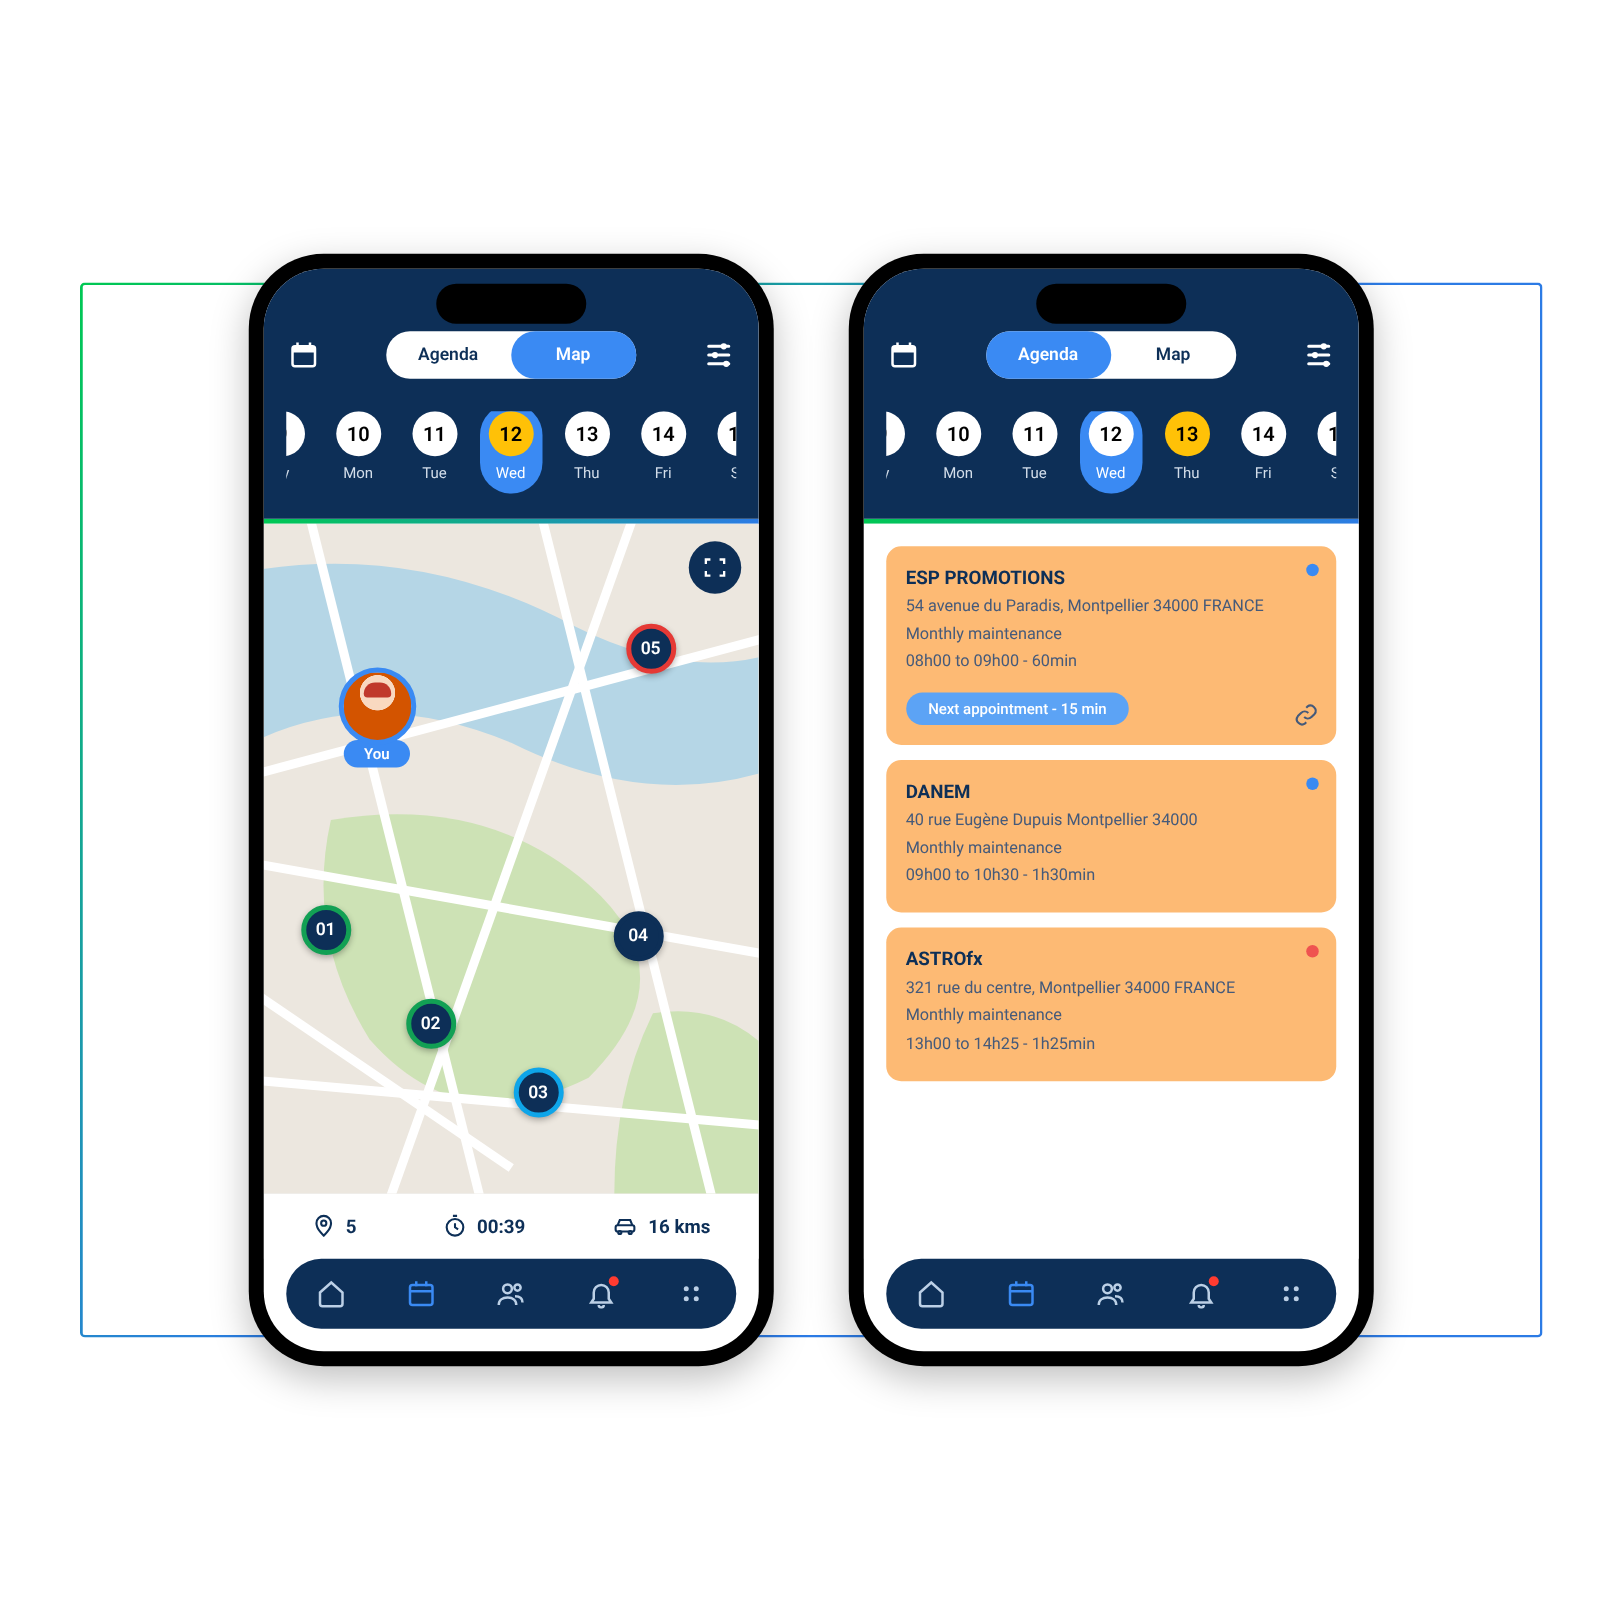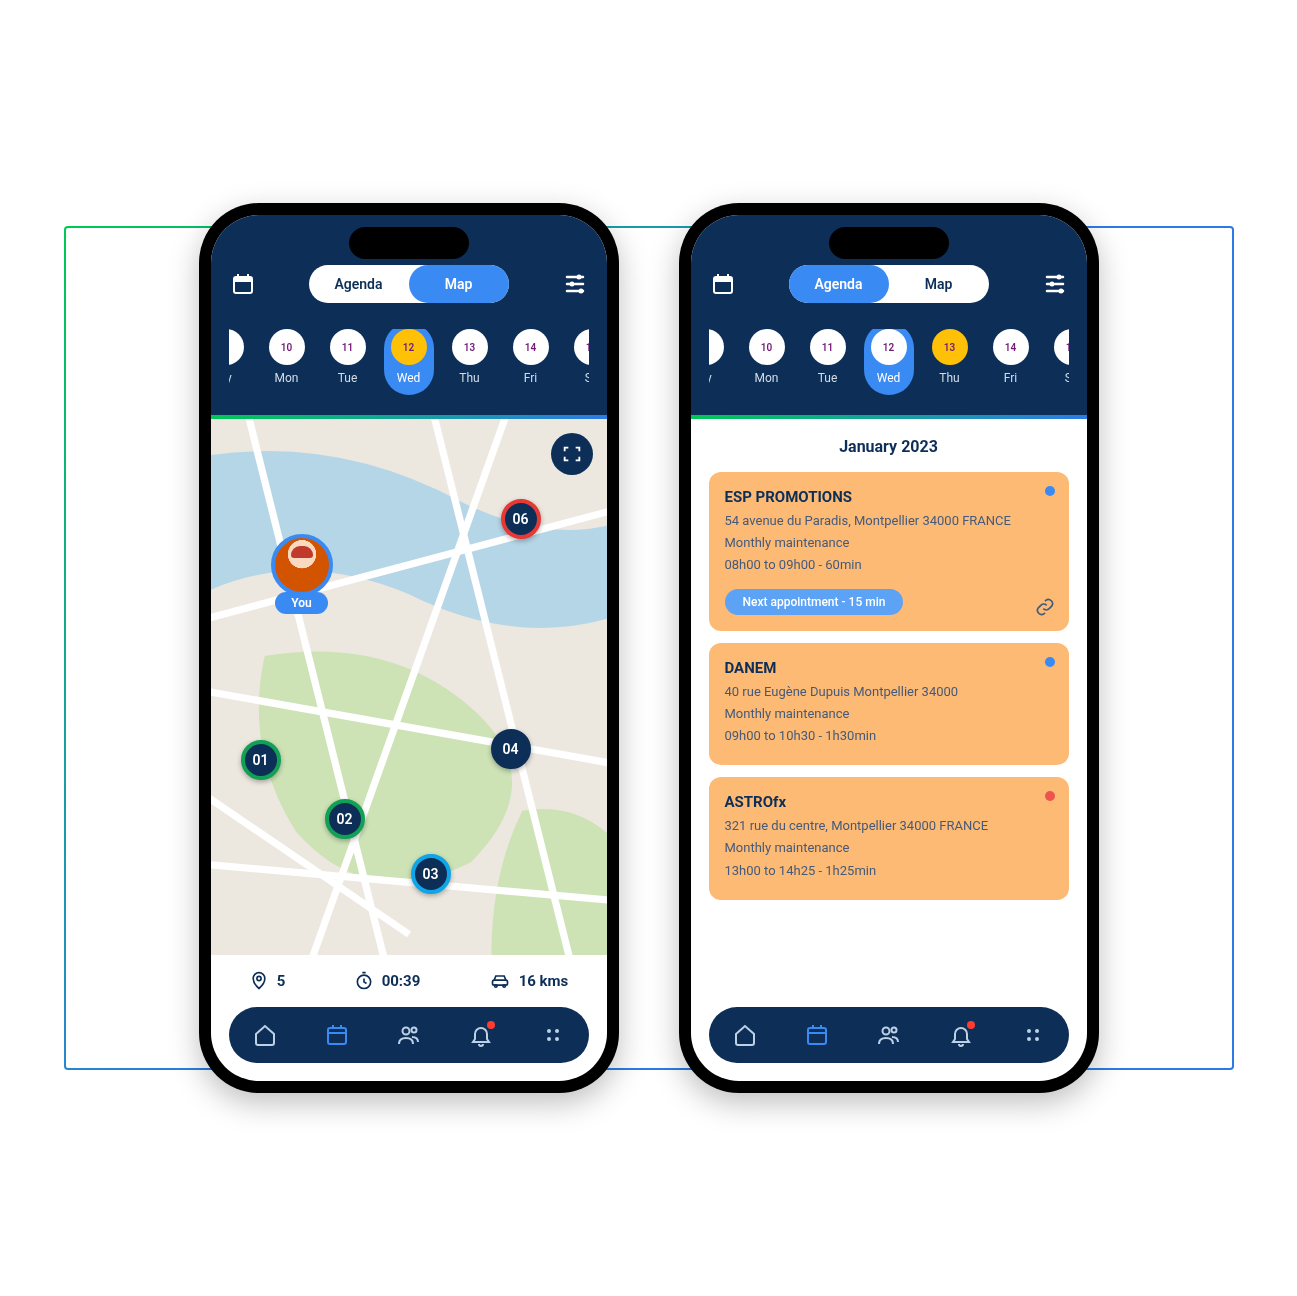--- a/index.html
+++ b/index.html
@@ -119,22 +119,22 @@
     .day.edge-r { margin-right: -28px; }
     .day-num {
       width: 36px;
       height: 36px;
       background: #fff;
       border-radius: 50%;
       display: flex;
       align-items: center;
       justify-content: center;
       font-weight: 600;
-      font-size: 10px;
-      color: #701a75;
+      font-size: 16px;
+      color: #000000;
     }
     .day-num.yellow { background: #ffc107; }
     .day-lbl {
       margin-top: 6px;
       font-size: 12px;
       color: #d2dde9;
     }
     .day.selected {
       background: #3a8af3;
       border-radius: 28px;
@@ -405,23 +405,23 @@
         <div class="fullscreen-btn">
           <svg width="22" height="22" viewBox="0 0 24 24" fill="none" stroke="#fff" stroke-width="2">
               <path d="M4 9V5h4M20 9V5h-4M4 15v4h4M20 15v4h-4"></path>
             </svg>
         </div>
         <div class="you-marker" style="top:115px;left:60px">
           <div class="avatar-ring"></div>
           <div class="you-label">You</div>
         </div>
         <div class="map-pin ring-red" style="top:80px;left:290px">
-            <span>06</span>
-          </div>
-        <div class="map-pin ring-green" style="top:321px;left:30px">
+            <span>05</span>
+          </div>
+        <div class="map-pin ring-green" style="top:305px;left:30px">
             <span>01</span>
           </div>
         <div class="map-pin ring-green" style="top:380px;left:114px">
             <span>02</span>
           </div>
         <div class="map-pin ring-yellow" style="top:435px;left:200px">
             <span>03</span>
           </div>
         <div class="map-pin ring-navy" style="top:310px;left:280px">
             <span>04</span>
@@ -556,21 +556,20 @@
             </div>
           <div class="day edge-r">
               <div class="day-num">15</div>
               <div class="day-lbl">Sa</div>
             </div>
         </div>
       </div>
       <div class="grad-bar"></div>
 
       <div class="agenda-area">
-        <div class="agenda-title">January 2023</div>
 
         <div class="card">
           <div class="status-dot dot-blue"></div>
           <h3>ESP PROMOTIONS</h3>
           <p>54 avenue du Paradis, Montpellier 34000 FRANCE</p>
           <p>Monthly maintenance</p>
           <p>08h00 to  09h00 - 60min</p>
           <span class="next-pill">Next appointment - 15 min</span>
           <span class="link-icon">
               <svg width="20" height="20" viewBox="0 0 24 24" fill="none" stroke="currentColor" stroke-width="2">

